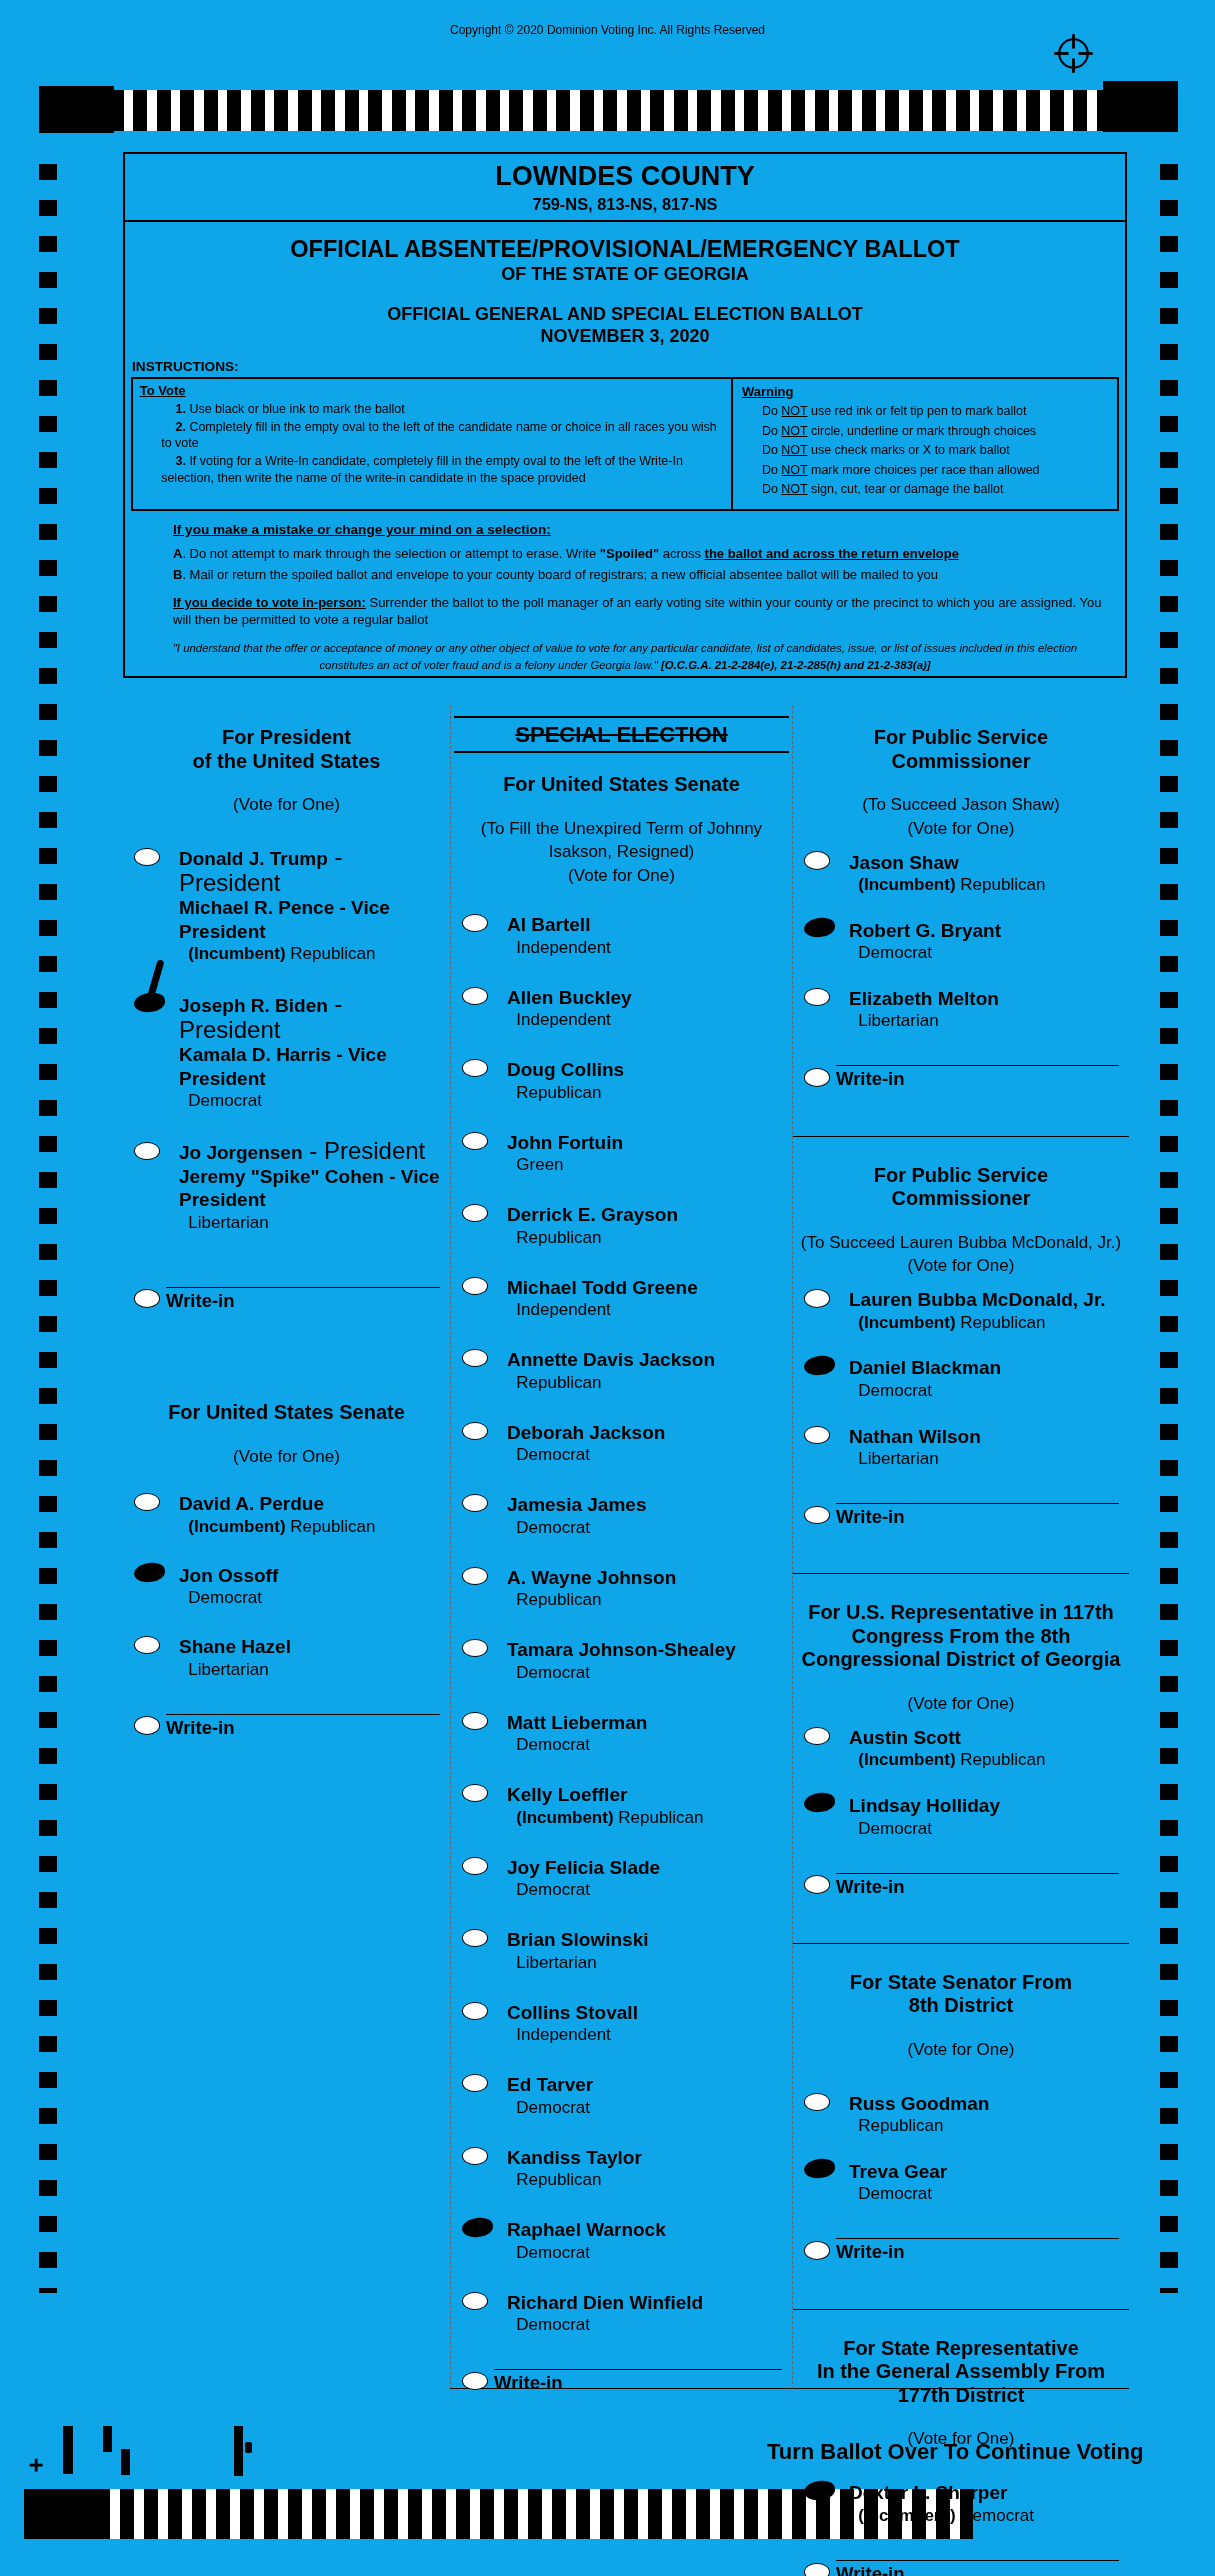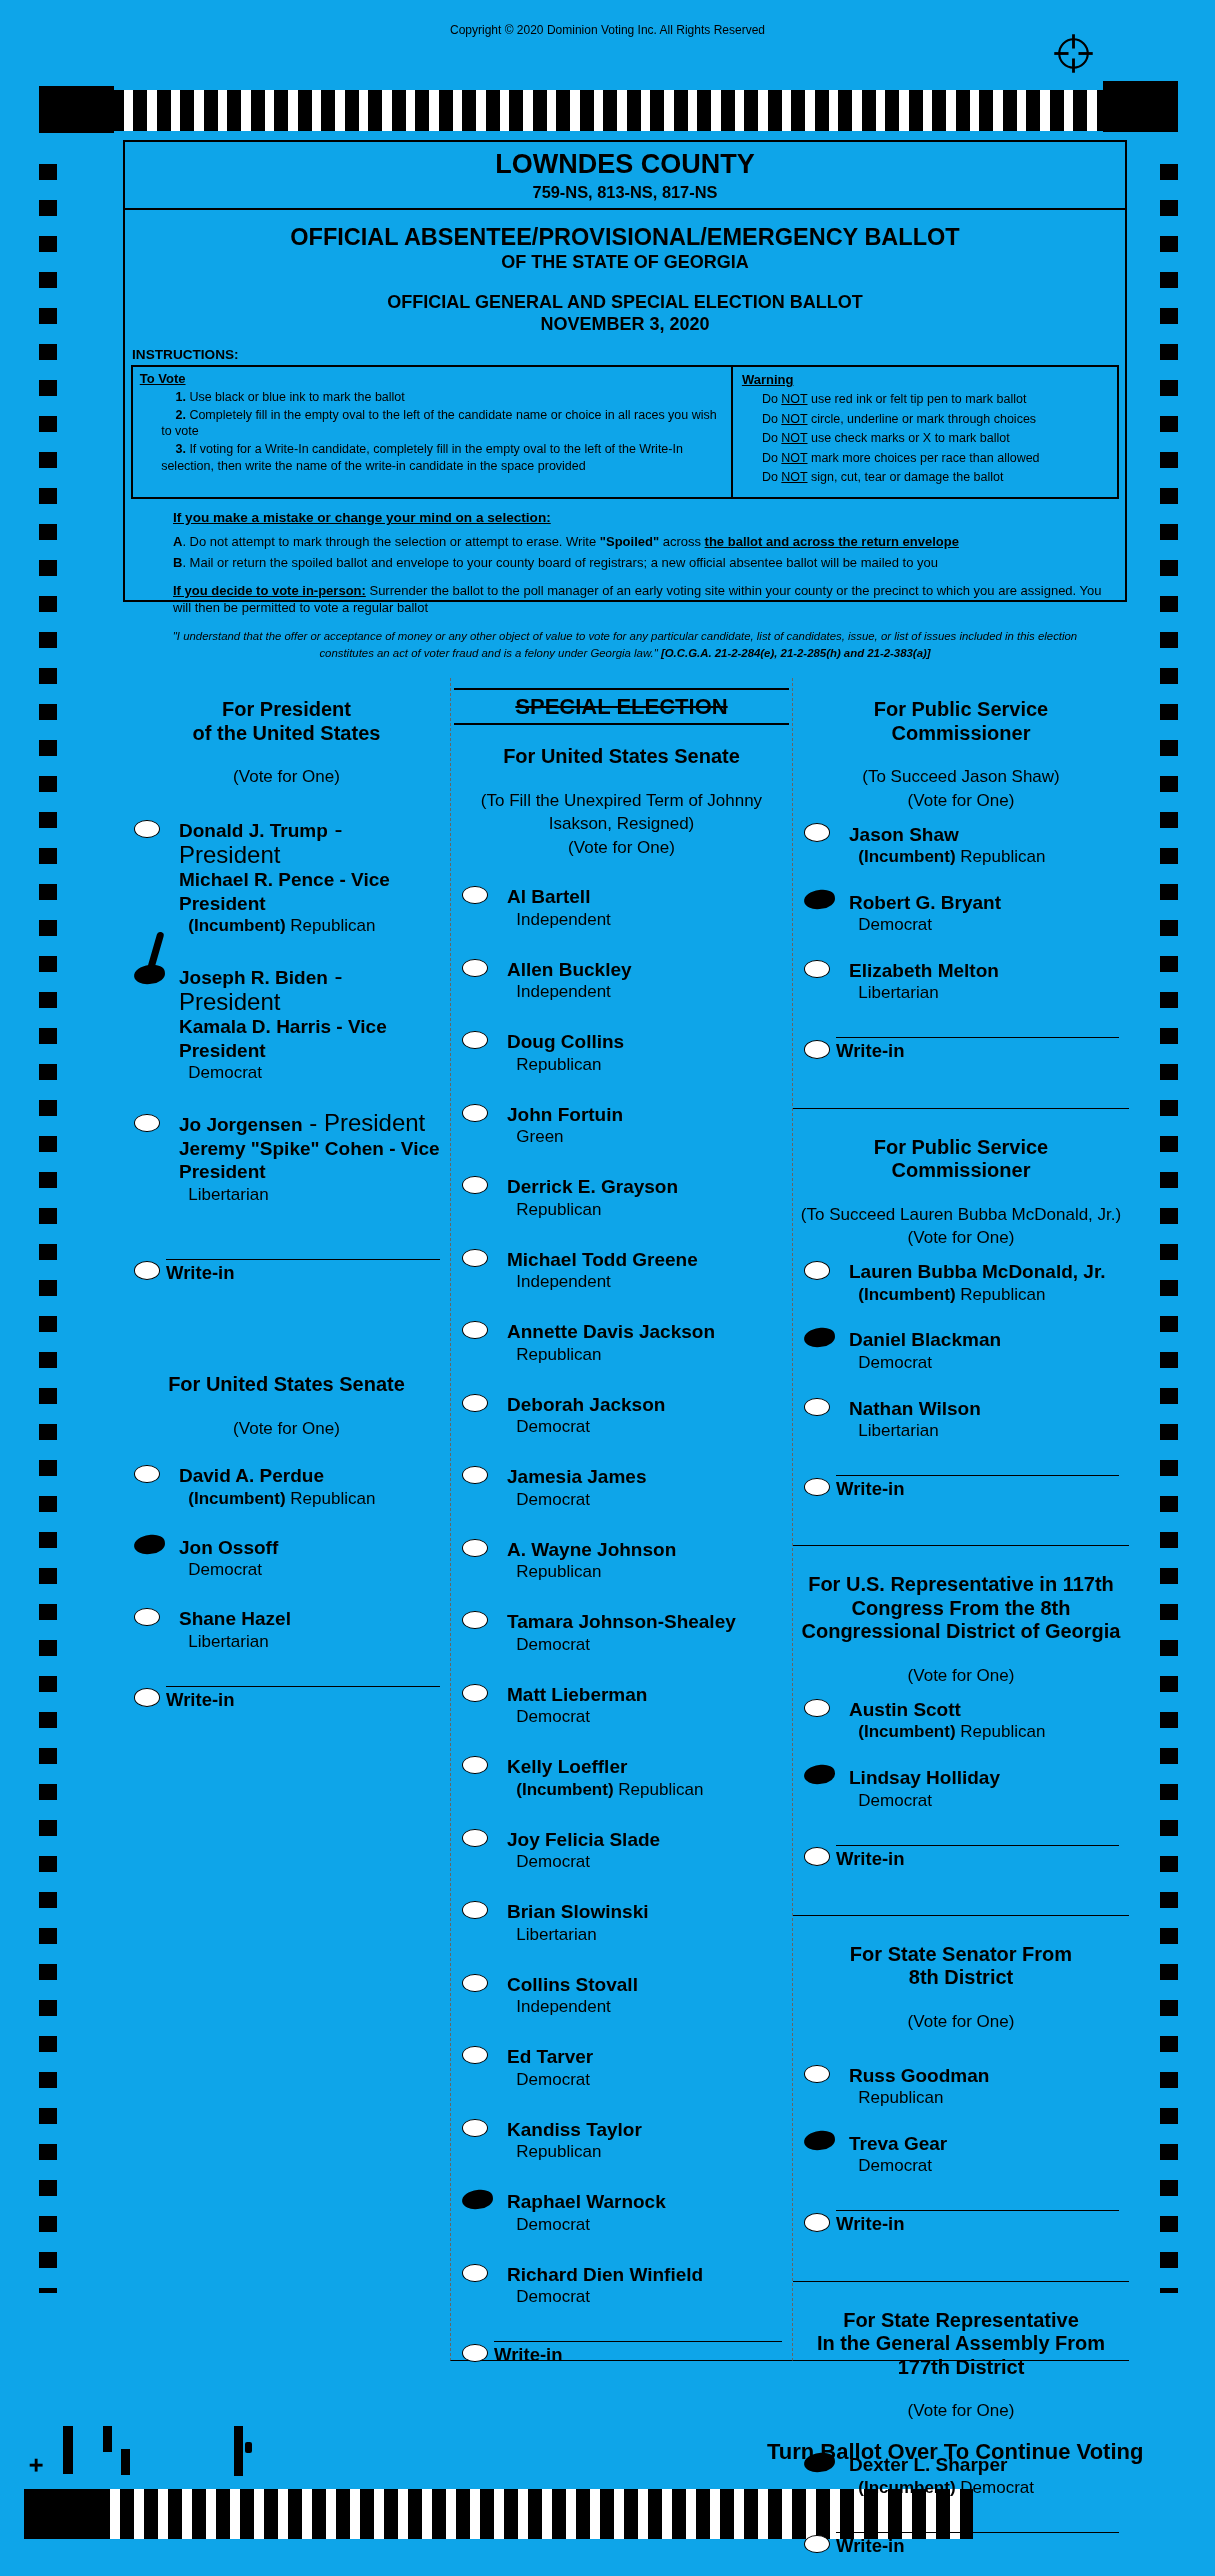--- a/index.html
+++ b/index.html
@@ -16,21 +16,21 @@
   .tm-side{position:absolute;top:164px;width:18px;height:2129px;
            background:repeating-linear-gradient(180deg,#000 0 15.7px,transparent 15.7px 36px);}
   .tm-left{left:39px;} .tm-right{left:1160px;}
   .tm-bottom{position:absolute;left:23.5px;top:2489px;width:949px;height:50px;
              background:repeating-linear-gradient(90deg,#000 0 14.3px,#fff 14.3px 24px);}
   .tm-bottom-blockL{position:absolute;left:23.5px;top:2489px;width:75px;height:50px;background:#000;}
   .pbar{position:absolute;background:#000;}
   .star{position:absolute;left:245px;top:2442px;width:7.1px;height:10.7px;background:#000;border-radius:2.1px;}
 
   
-  .hbox{position:absolute;left:123px;top:140px;width:1004px;height:462px;border:2.9px solid #000;box-sizing:border-box;}
+  .hbox{position:absolute;left:123px;top:152px;width:1004px;height:526px;border:2.9px solid #000;box-sizing:border-box;}
   .county-comp{border-bottom:2.1px solid #000;padding:7.1px 0 5.7px;}
   .county{font-size:27px;font-weight:bold;text-align:center;}
   .precincts{font-size:16.4px;font-weight:bold;text-align:center;margin-top:2.9px;}
   .ballot-title{font-size:23.5px;font-weight:bold;text-align:center;margin-top:14.3px;}
   .etitle{font-size:18px;font-weight:bold;text-align:center;line-height:22px;}
   .etitle1{margin-top:18.5px;}
   .instr-label{font-size:13.6px;font-weight:bold;margin:11.4px 0 2.9px 7.1px;}
   .ibox{margin:0 5.7px;border:2.1px solid #000;display:flex;height:134px;box-sizing:border-box;}
   .ibox-left{flex:0 0 61%;border-right:2.1px solid #000;padding:3.6px 7.1px;font-size:12.5px;line-height:1.32;box-sizing:border-box;}
   .ibox-right{flex:1;padding:3.6px 8.6px;font-size:12.5px;line-height:1.55;box-sizing:border-box;}
@@ -39,21 +39,21 @@
   .warn-item{padding-left:20px;}
   .u{text-decoration:underline;}
   .mistake-title{font-size:13.6px;font-weight:bold;text-decoration:underline;margin:11.4px 0 8.6px 48px;}
   .mline{font-size:13px;margin:4.3px 11.4px 0 48px;line-height:1.3;}
   .inperson{font-size:13px;margin:11.4px 11.4px 0 48px;line-height:1.3;}
   .bold{font-weight:bold;} .boldu{font-weight:bold;text-decoration:underline;}
   .fraud{margin-top:11.4px;padding:0 24px;text-align:center;font-style:italic;font-size:11.4px;line-height:1.45;}
   .fraud .cite{font-weight:bold;}
 
   
-  .cols{position:absolute;left:123px;top:678px;width:1006px;height:1683px;display:flex;box-sizing:border-box;justify-content:space-between;}
+  .cols{position:absolute;left:123px;top:706px;width:1006px;height:1683px;display:flex;box-sizing:border-box;justify-content:space-between;}
   .col{position:relative;box-sizing:border-box;}
   #col-left{width:327px;}
   #col-middle{width:342px;border-left:0.7px dashed #666;border-bottom:1.4px solid #000;}
   #col-right{width:337px;border-left:0.7px dashed #666;border-bottom:1.4px solid #000;}
 
   .sp-banner{margin:10px 2.9px 0;border-top:2.9px solid #000;border-bottom:2.1px solid #000;
              text-align:center;font-weight:bold;font-size:22px;padding:3.6px 0;text-decoration:line-through;}
 
   .contest{margin-top:14.3px;}
   #col-middle .contest{margin-top:11.4px;}

